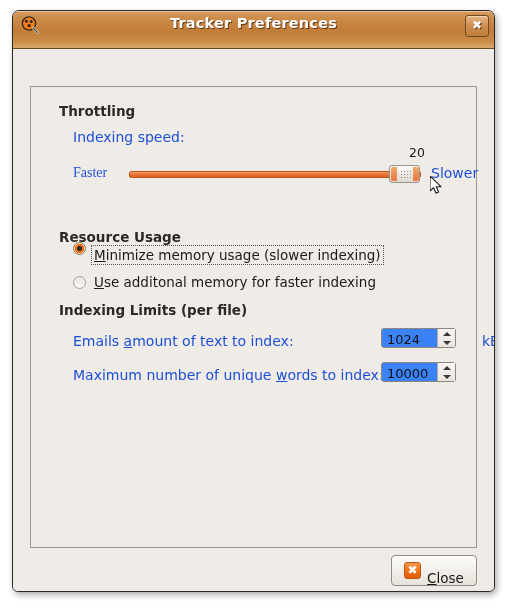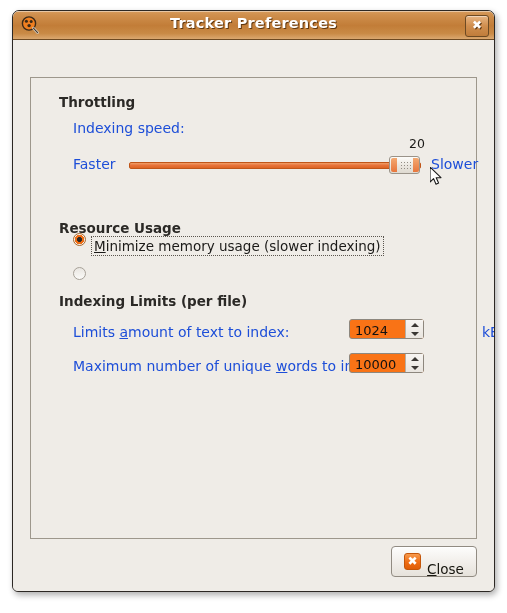--- a/index.html
+++ b/index.html
@@ -23,21 +23,21 @@
     background: #efece7;
     border: 1px solid #2c2824;
     box-sizing: border-box;
     box-shadow: 2px 3px 6px rgba(0,0,0,0.32);
     overflow: hidden;
   }
 
   
   #titlebar {
     position: relative;
-    height: 29px;
+    height: 38px;
     background: linear-gradient(to bottom,
        #d79b5c 0%, #cf8f4d 14%, #c27d38 52%, #c98a45 80%, #dba86f 100%);
     border-bottom: 1px solid #6e4a22;
     border-radius: 6px 6px 0 0;
     box-sizing: border-box;
   }
   #titlebar::after{
     content:"";
     position:absolute; left:0; right:0; top:0; height:1px;
     background: rgba(255,255,255,0.45);
@@ -160,21 +160,21 @@
     color: #1d4ed8;
     font-family: "DejaVu Sans", sans-serif;
     white-space: nowrap;
   }
   .plain-label u { text-decoration: underline; }
 
   
   #sec-throttling-title { left: 28px; top: 16px; }
   #lbl-indexing-speed   { left: 42px; top: 42px; }
 
-  #lbl-faster { left: 42px; top: 78px; }
+  #lbl-faster { left: 42px; top: 78px; font-family: Liberation Serif, serif; }
   #lbl-slower { left: 400px; top: 78px; }
 
   #slider-wrap {
     position: absolute;
     left: 98px; top: 74px;
     width: 292px; height: 24px;
   }
   #slider-track {
     position: absolute;
     left: 0; top: 10px;
@@ -268,26 +268,27 @@
 
   
   #sec-limits-title { left: 28px; top: 215px; }
 
   #lbl-max-text  { left: 42px; top: 246px; }
   #lbl-max-words { left: 42px; top: 280px; }
 
   .spin {
     position: absolute;
     height: 20px;
-    background: #f97316;
+    background: #3b82f6;
     border: 1px solid #8d877e;
     border-radius: 3px;
     box-sizing: border-box;
     display: flex;
     align-items: stretch;
+    margin-left: 32px;
   }
   .spin .sval {
     flex: 1 1 auto;
     font-size: 13px;
     color: #111;
     line-height: 22px;
     padding-left: 5px;
     font-family: "DejaVu Sans", sans-serif;
   }
   .spin .sbtns {
@@ -420,25 +421,26 @@
 
         <div class="section-title" id="sec-resource-title">Resource Usage</div>
 
         <div class="radio-row" style="left:42px; top:151px;">
           <span class="radio-dot on"></span>
           <span class="radio-label focused"><u>M</u><span>inimize memory usage (slower indexing)</span></span>
         </div>
 
         <div class="radio-row" style="left:42px; top:185px;">
           <span class="radio-dot off"></span>
+          <span class="radio-label"><u>U</u><span>se additonal memory for faster indexing</span></span>
         </div>
 
         <div class="section-title" id="sec-limits-title">Indexing Limits (per file)</div>
 
-        <div class="plain-label" id="lbl-max-text"><span>Limits </span><u>a</u><span>mount of text to index:</span></div>
+        <div class="plain-label" id="lbl-max-text"><span>Emails </span><u>a</u><span>mount of text to index:</span></div>
 
         <div class="spin" id="spin-text">
           <span class="sval">1024</span>
           <span class="sbtns">
             <span class="sbtn up">
                 <span class="tri"></span>
               </span>
             <span class="sbtn down">
                 <span class="tri"></span>
               </span>

